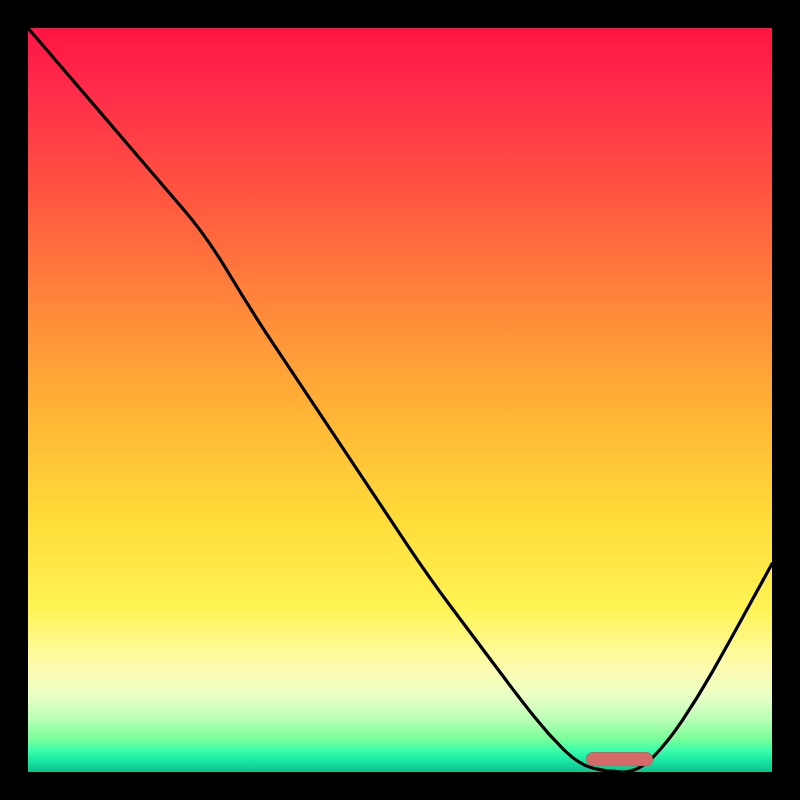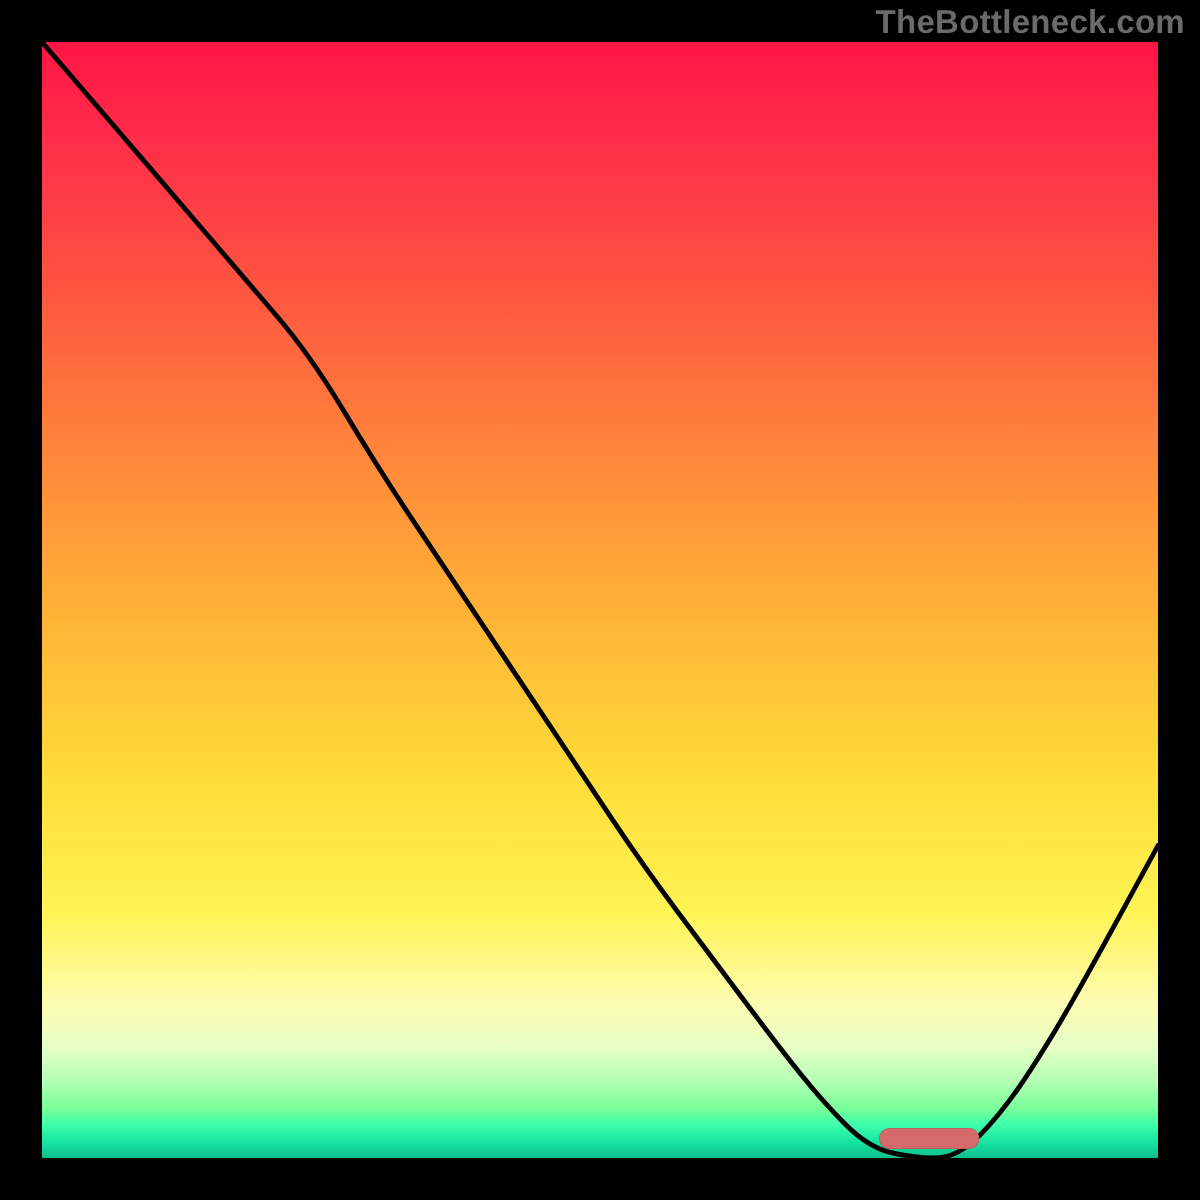--- a/index.html
+++ b/index.html
@@ -69,21 +69,20 @@
     height: 14px;
     border-radius: 7px;
     background: #d46a6a;
     box-shadow: 0 0 0 0.5px rgba(0,0,0,0.15) inset;
   }
 </style>
 </head>
 <body>
 
 <div class="frame">
-  <div class="watermark">TheBottleneck.com</div>
 
   <div class="plot-area">
     <div class="gradient"></div>
 
     <svg class="curve" viewBox="0 0 744 744" preserveAspectRatio="none">
       <path id="curve-path" fill="none" stroke="#000" stroke-width="3.2" stroke-linecap="round" stroke-linejoin="round" d="M 0.0 0.0 Q 0.0 0.0 22.3 26.0 Q 44.6 52.1 67.0 78.1 Q 89.3 104.2 111.6 130.2 Q 133.9 156.2 156.2 182.3 Q 178.6 208.3 200.9 245.5 Q 223.2 282.7 245.5 316.2 Q 267.8 349.7 290.2 383.2 Q 312.5 416.6 334.8 450.1 Q 357.1 483.6 379.4 517.1 Q 401.8 550.6 424.1 580.3 Q 446.4 610.1 468.7 639.8 Q 491.0 669.6 505.9 688.2 Q 520.8 706.8 535.7 721.7 Q 550.6 736.6 565.4 740.3 Q 580.3 744.0 595.2 744.0 Q 610.1 744.0 625.0 729.1 Q 639.8 714.2 654.7 691.9 Q 669.6 669.6 684.5 643.6 Q 699.4 617.5 721.7 576.6 T 744.0 535.7"></path>
     </svg>
 
     <div class="marker" id="optimal-marker" style="left: 558px; width: 66.96px; bottom: 6px;"></div>
   </div>

